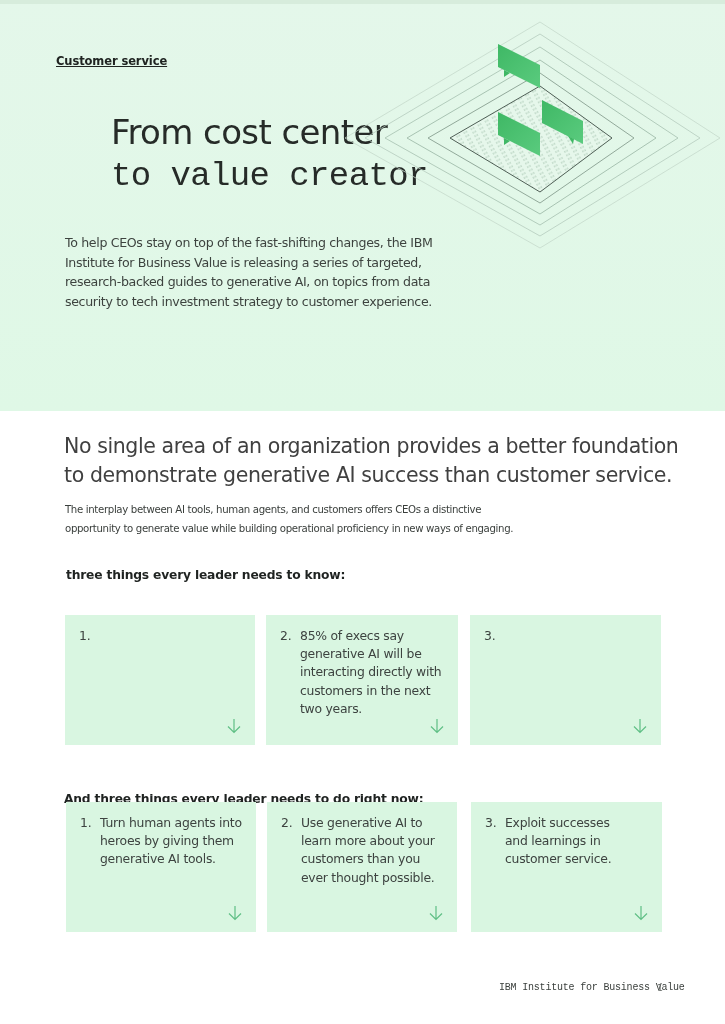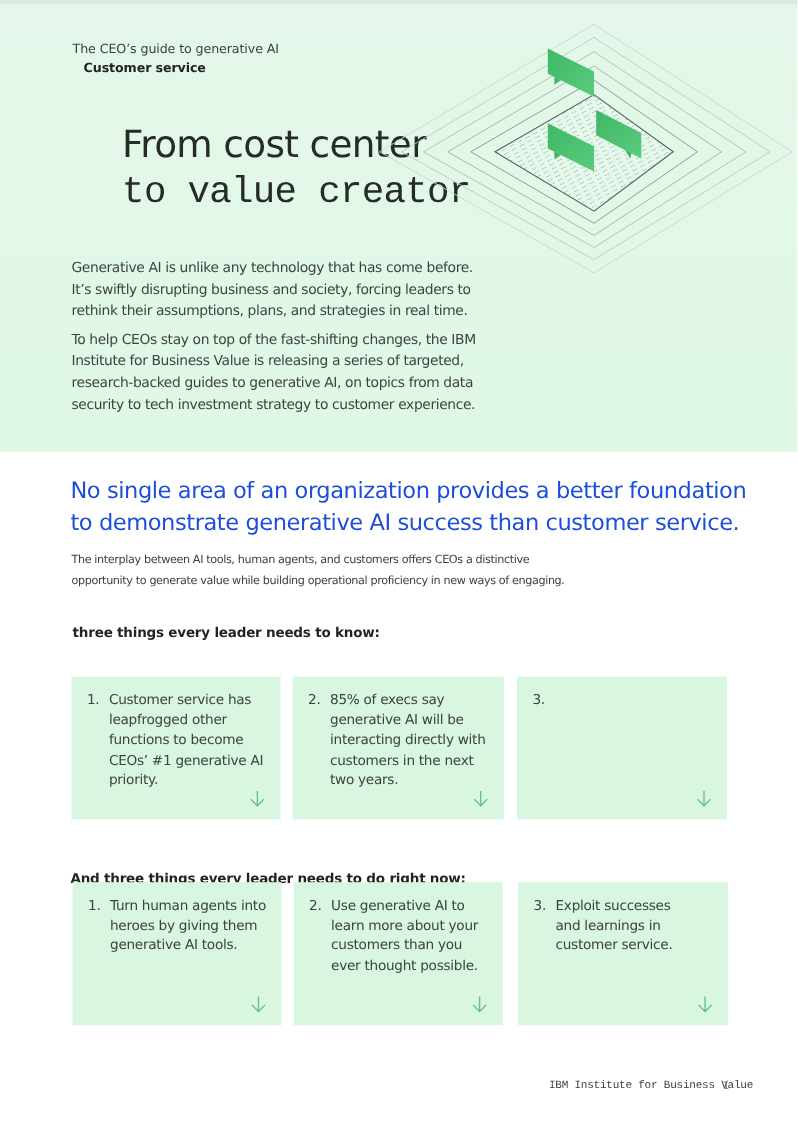--- a/index.html
+++ b/index.html
@@ -6,32 +6,32 @@
   html, body { width: 725px; height: 1024px; background: #ffffff; overflow: hidden; }
   body { font-family: "DejaVu Sans", sans-serif; color: #2b2f2d; position: relative; }
 
   .hero {
     position: absolute; left: 0; top: 0; width: 725px; height: 411px;
     background: linear-gradient(180deg, #e4f7ea 0%, #dff8e6 100%);
   }
   .hero-topstrip { position: absolute; left: 0; top: 0; width: 725px; height: 4px; background: #d7ecdc; }
 
   .kicker { position: absolute; left: 66px; top: 35px; font-size: 11.5px; color: #3b403d; line-height: 18px; letter-spacing: -0.1px; }
-  .kicker-sub { position: absolute; left: 76px; top: 52px; font-size: 11.5px; font-weight: bold; color: #202422; line-height: 18px; letter-spacing: -0.1px; }
+  .kicker-sub { position: absolute; left: 56px; top: 52px; font-size: 11.5px; font-weight: bold; color: #202422; line-height: 18px; letter-spacing: -0.1px; text-decoration: underline; }
 
   .title { position: absolute; left: 63px; top: 110px; font-family: "DejaVu Sans", sans-serif; font-weight: 200; font-size: 34px; line-height: 44px; color: #262b28; letter-spacing: -0.6px; }
   .title span { display: block; font-weight: normal; margin-left: 48px; -webkit-text-stroke: 0; }
 
   .intro { position: absolute; left: 65px; top: 233px; width: 385px; font-size: 12.6px; line-height: 19.6px; color: #3d433f; letter-spacing: -0.35px; }
   .intro p + p { margin-top: 7px; }
   .intro .highlight { color: #33a55c; font-weight: bold; }
 
   .illustration { position: absolute; left: 340px; top: 20px; width: 385px; height: 240px; }
 
-  .pullquote { position: absolute; left: 64px; top: 432px; width: 620px; font-size: 20.5px; line-height: 29px; color: #1d4ed8; letter-spacing: -0.4px; font-weight: normal; }
+  .pullquote { position: absolute; left: 64px; top: 432px; width: 620px; font-size: 20.5px; line-height: 29px; color: #404040; letter-spacing: -0.4px; font-weight: normal; }
 
   .lede { position: absolute; left: 65px; top: 500px; width: 470px; font-size: 10.2px; line-height: 19px; color: #3a3f3c; letter-spacing: -0.35px; }
 
   .section-head { position: absolute; left: 66px; font-size: 12.3px; line-height: 18px; font-weight: bold; color: #1f2321; letter-spacing: -0.2px; }
 
   .card {
     position: absolute; background: #d9f6e1; padding: 12px 14px 0 14px;
   }
   .card-text { display: flex; font-size: 12.4px; line-height: 18.2px; color: #3d4340; letter-spacing: -0.25px; }
   .card-num { width: 20px; flex: 0 0 20px; text-align: left; }
@@ -41,30 +41,28 @@
 
   .footer { position: absolute; top: 982px; left: 499px; font-size: 10px; color: #3a3f3c; letter-spacing: -0.2px; font-family: Liberation Mono, monospace; }
   .page-num { position: absolute; top: 982px; left: 657px; font-size: 9.4px; color: #6a6f6c; }
 </style>
 </head>
 <body>
 
 <div class="hero">
   <div class="hero-topstrip"></div>
 
-  <div class="kicker">The CEO’s guide to generative AI</div>
   <div class="kicker-sub">Customer service</div>
 
   <h1 class="title">
     <span style="font-weight:normal;">From cost center</span>
     <span style="font-weight:normal;font-family:Liberation Mono, monospace;">to value creator</span>
   </h1>
 
   <div class="intro">
-    <p>Generative AI is unlike any technology that has come before. It’s swiftly disrupting business and society, forcing leaders to rethink their assumptions, plans, and strategies in real time.</p>
     <p><span>To help CEOs stay on top of the fast-shifting changes, the IBM Institute for Business Value is releasing a series of targeted, research-backed guides to generative AI, on topics from data security to tech investment strategy to customer experience.</span><br></p>
   </div>
 
   <div class="illustration">
     <svg width="385" height="240" viewBox="0 0 385 240" xmlns="http://www.w3.org/2000/svg">
       <defs>
         <pattern id="textpat" width="8" height="4" patternUnits="userSpaceOnUse" patternTransform="rotate(-28)">
           <rect width="8" height="4" fill="#e6f7eb"></rect>
           <line x1="0" y1="2" x2="5" y2="2" stroke="#8fb39c" stroke-width="0.8" stroke-dasharray="1.5 1"></line>
         </pattern>
@@ -102,21 +100,20 @@
 <div class="pullquote">No single area of an organization provides a better foundation to demonstrate generative AI success than customer service.</div>
 <div class="lede">The interplay between AI tools, human agents, and customers offers CEOs a distinctive opportunity to generate value while building operational proficiency in new ways of engaging.</div>
 
 <div class="section-head" style="top:566px;">
   <div>three things every leader needs to know:</div>
 </div>
 
 <div class="card" style="left:65px; top:615px; width:190px; height:130px;">
   <div class="card-text">
     <span class="card-num">1.</span>
-    <span class="card-body">Customer service has leapfrogged other functions to become CEOs’ #1 generative AI priority.</span>
   </div>
   <div class="card-arrow">
     <svg viewBox="0 0 18 18">
         <path d="M9 2 V15 M3 9.5 L9 15.5 L15 9.5" fill="none" stroke="#5fbf85" stroke-width="1.2"></path>
       </svg>
   </div>
 </div>
 
 <div class="card" style="left:266px; top:615px; width:192px; height:130px;">
   <div class="card-text">

